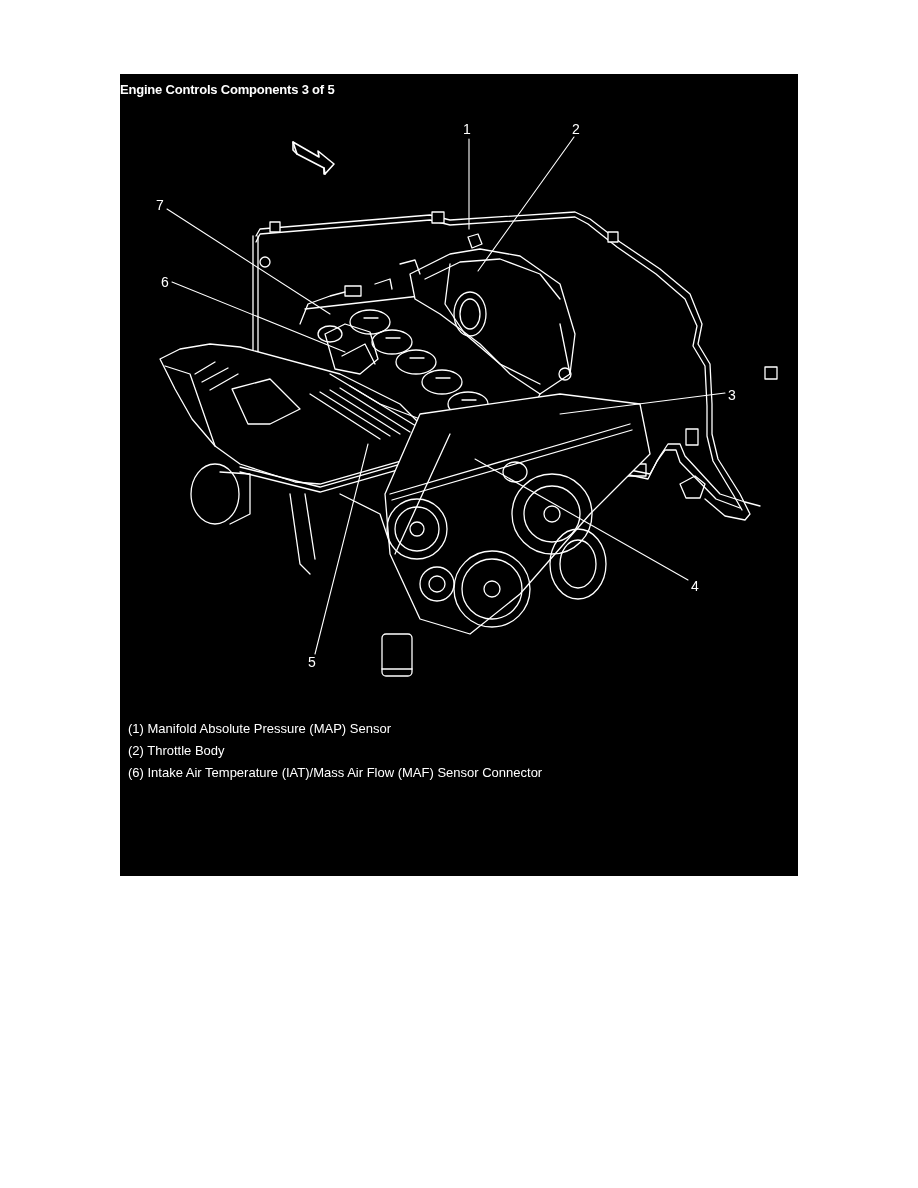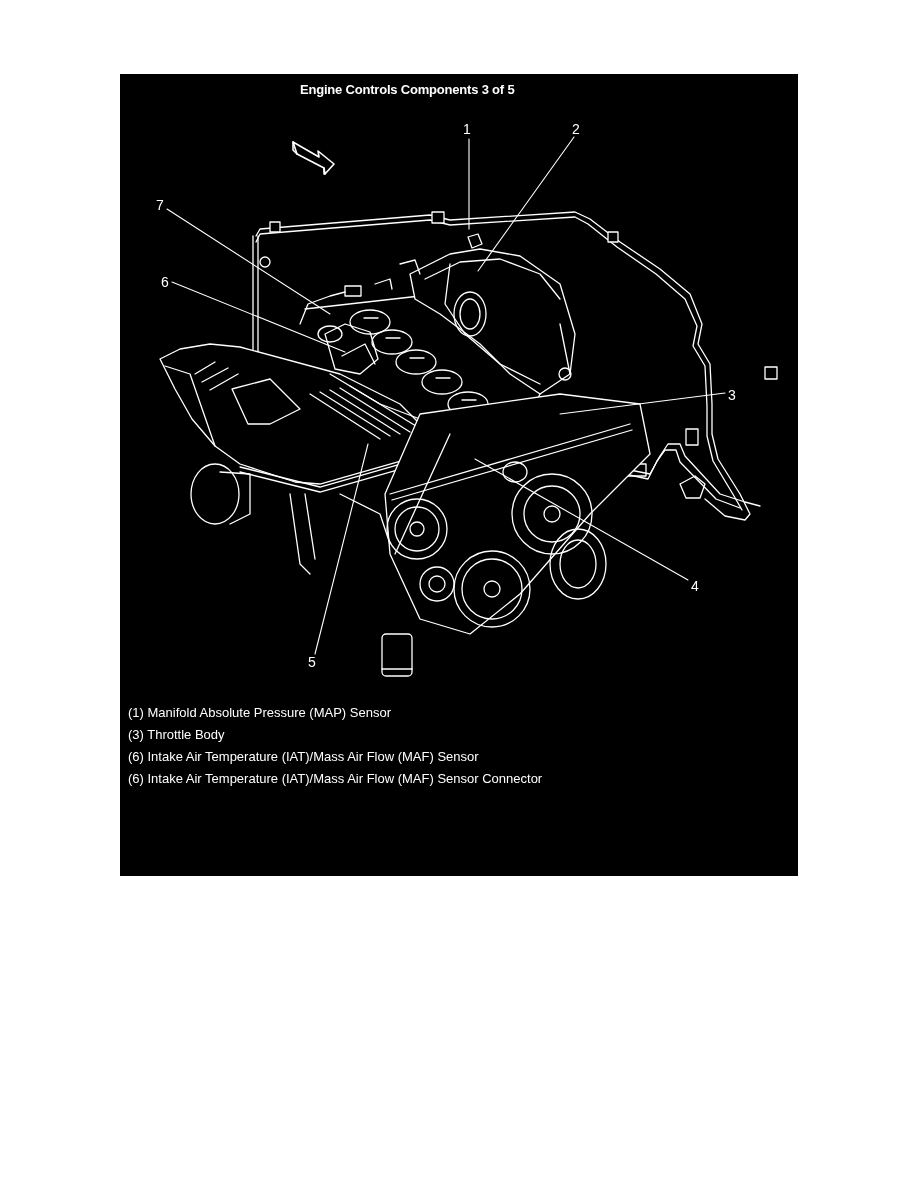--- a/index.html
+++ b/index.html
@@ -22,21 +22,20 @@
       height: 802px;
       background: #000000;
       color: #ffffff;
     }
     .title {
       position: absolute;
       left: 0;
       width: 100%;
       top: 8px;
       text-align: left;
-      padding-left: 180px;
       box-sizing: border-box;
       font-size: 13px;
       font-weight: bold;
       letter-spacing: -0.2px;
       color: #ffffff;
     }
     .figure {
       position: absolute;
       left: 0;
       top: 0;
@@ -45,21 +44,21 @@
     }
     .callout {
       position: absolute;
       font-size: 14px;
       color: #ffffff;
       line-height: 1;
     }
     .legend {
       position: absolute;
       left: 8px;
-      top: 628px;
+      top: 644px;
       margin: 0;
       padding: 0;
       list-style: none;
     }
     .legend li {
       font-size: 13px;
       line-height: 22px;
       height: 22px;
       color: #ffffff;
       white-space: nowrap;
@@ -193,17 +192,16 @@
   <div class="callout" style="left:343px;top:48px;">1</div>
   <div class="callout" style="left:452px;top:48px;">2</div>
   <div class="callout" style="left:608px;top:314px;">3</div>
   <div class="callout" style="left:571px;top:505px;">4</div>
   <div class="callout" style="left:188px;top:581px;">5</div>
   <div class="callout" style="left:41px;top:201px;">6</div>
   <div class="callout" style="left:36px;top:124px;">7</div>
 
   <ul class="legend">
     <li>(1) Manifold Absolute Pressure (MAP) Sensor</li>
-    <li>(3) Throttle Body</li>
-    <li>(6) Intake Air Temperature (IAT)/Mass Air Flow (MAF) Sensor</li>
+    <li>(2) Throttle Body</li>
     <li>(6) Intake Air Temperature (IAT)/Mass Air Flow (MAF) Sensor Connector</li>
   </ul>
 </div>
 
 </body></html>

